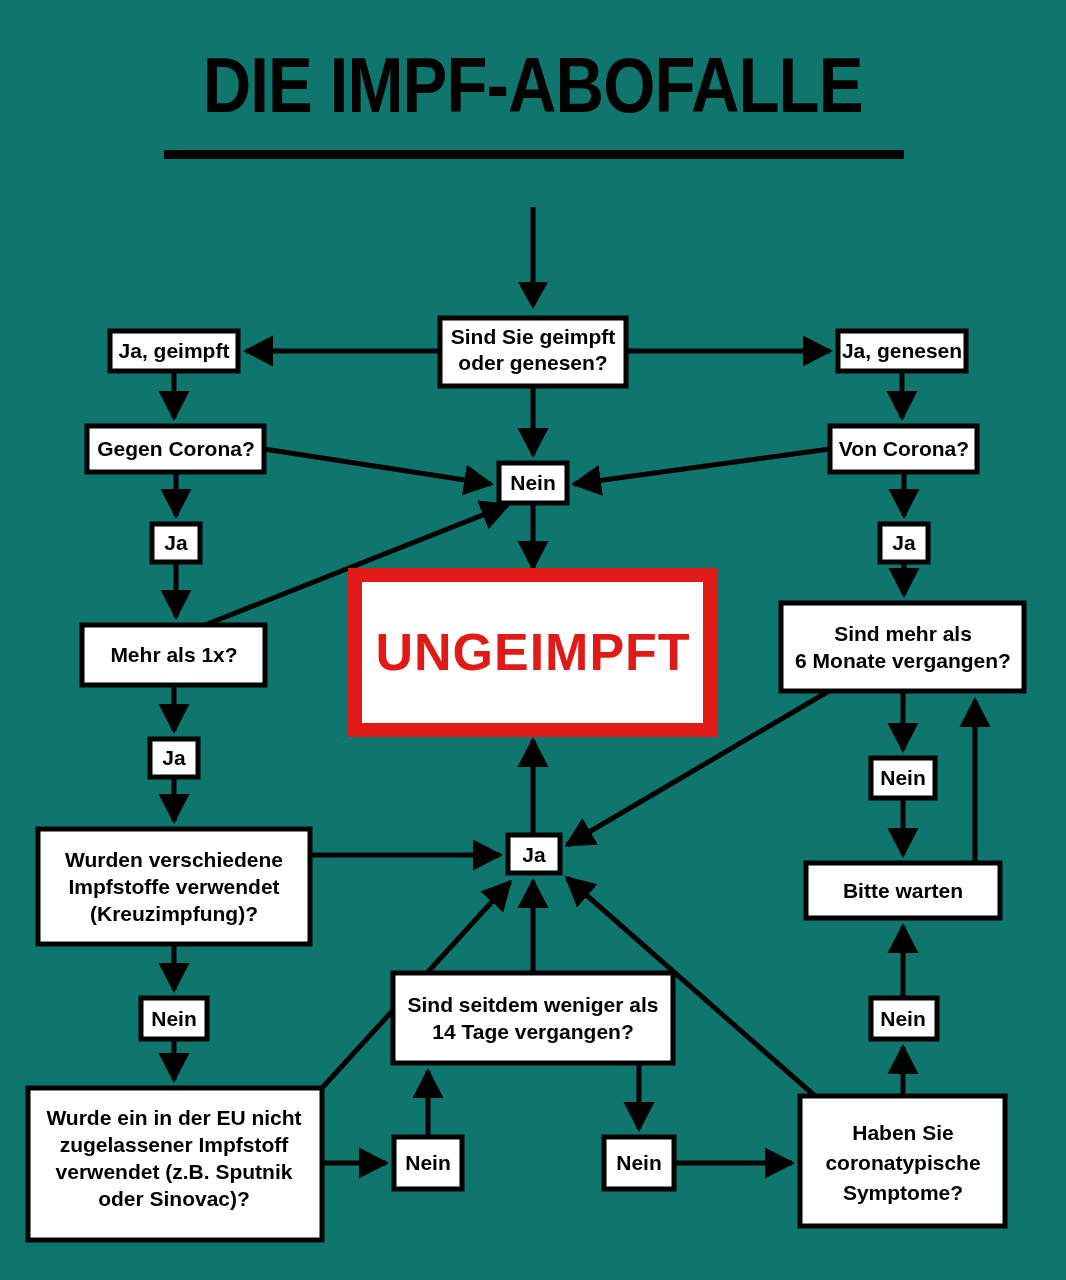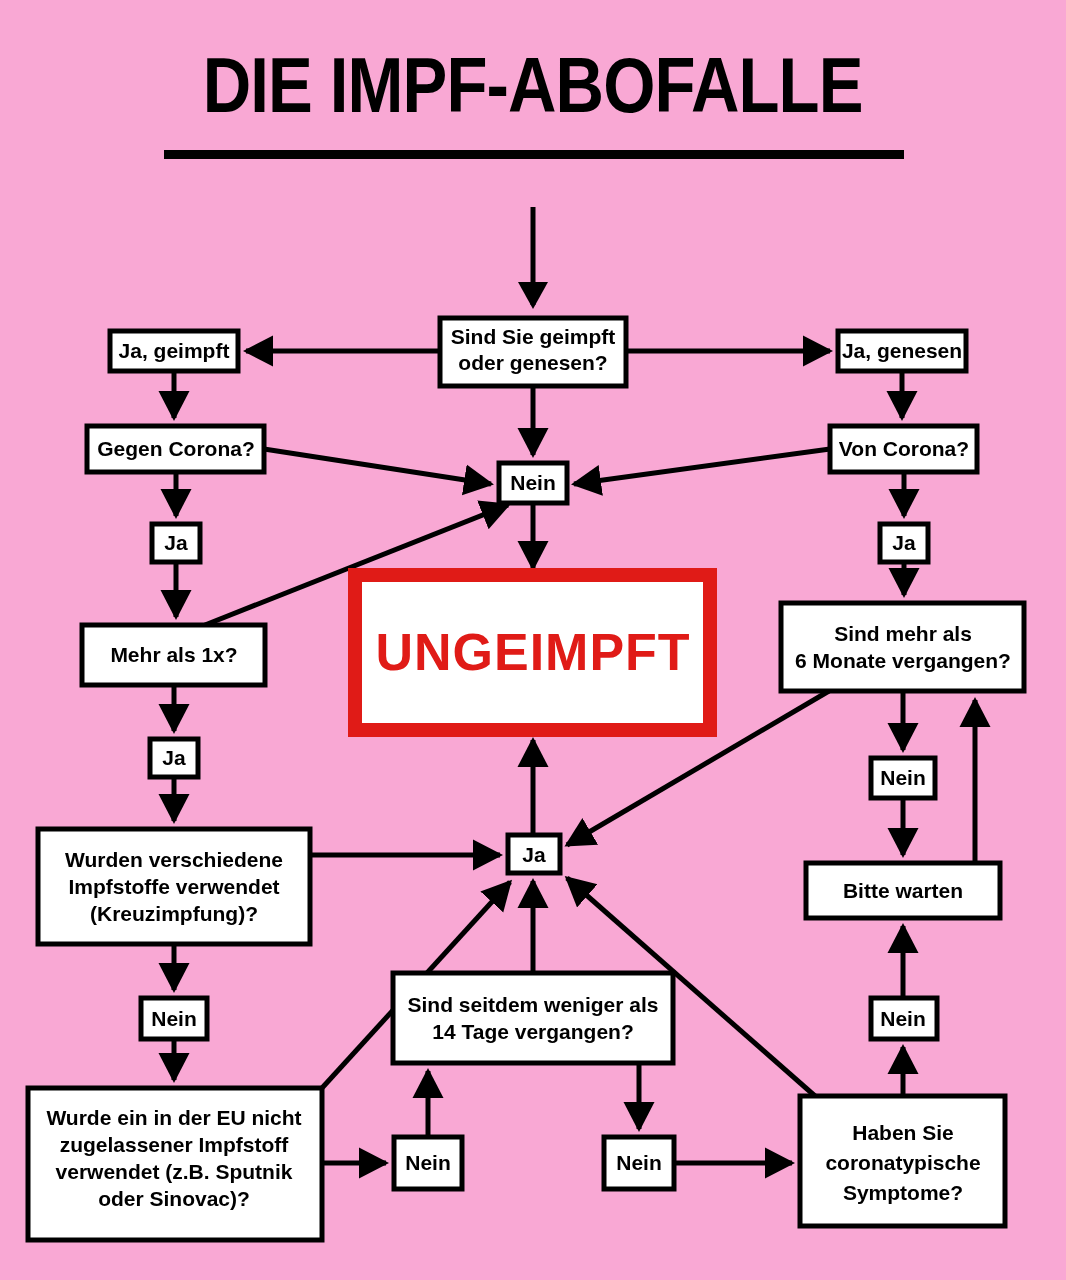--- a/index.html
+++ b/index.html
@@ -7,21 +7,21 @@
     padding: 0;
     background: #ffffff;
   }
   body {
     font-family: "Liberation Sans", sans-serif;
   }
   #page {
     position: relative;
     width: 1066px;
     height: 1280px;
-    background: #f9a8d4;
+    background: #0f766e;
     overflow: hidden;
   }
   #title-block {
     position: absolute;
     left: 0;
     top: 42px;
     width: 1066px;
     text-align: center;
   }
   #title-text {

